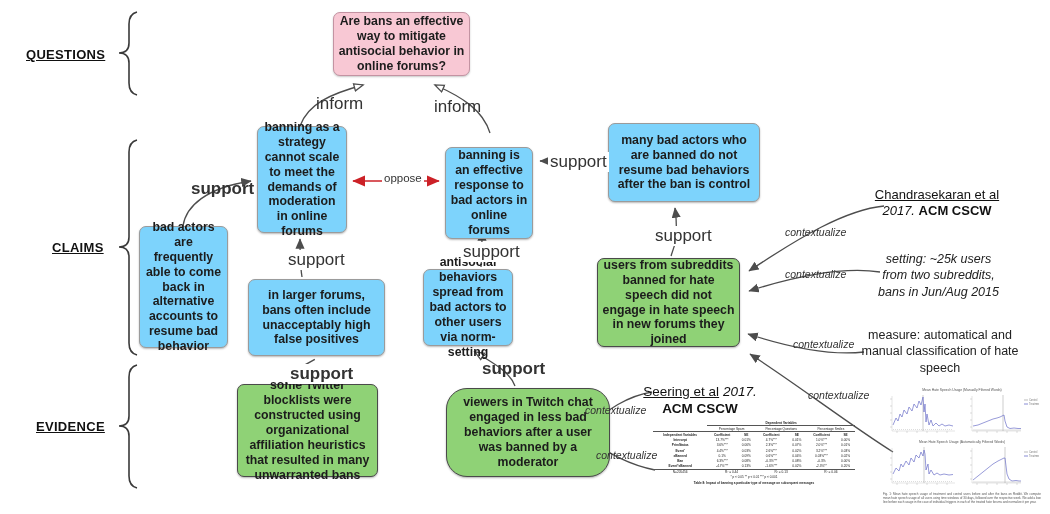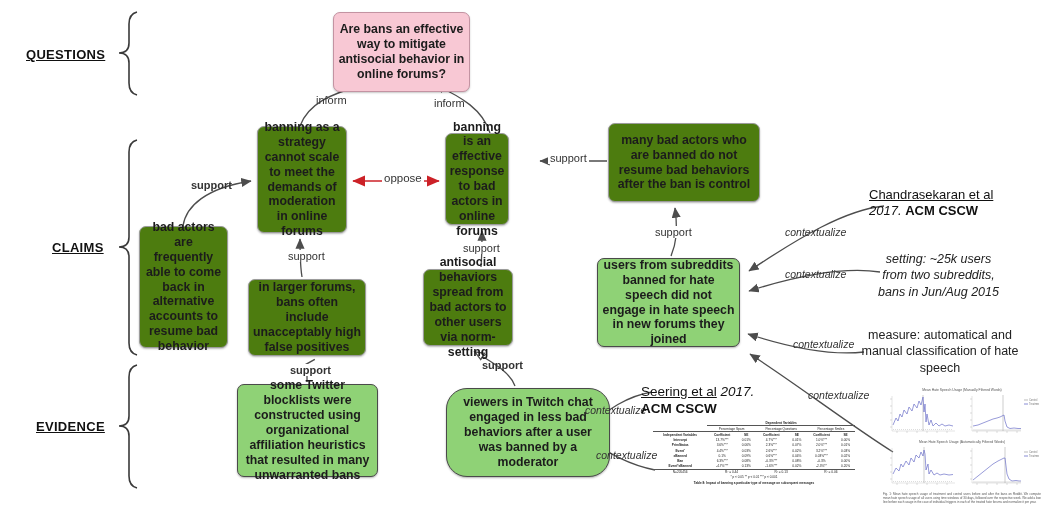--- a/index.html
+++ b/index.html
@@ -3,29 +3,29 @@
 <meta charset="utf-8">
 <style>
   html,body{margin:0;padding:0;background:#fff;}
   #canvas{position:relative;width:1050px;height:514px;background:#fff;overflow:hidden;
           font-family:"Liberation Sans",sans-serif;color:#1c1c1c;}
   svg.layer{position:absolute;left:0;top:0;}
   .rowlabel{position:absolute;font-weight:bold;font-size:13px;letter-spacing:.3px;color:#111;text-decoration:underline;}
   .node{position:absolute;display:flex;align-items:center;justify-content:center;text-align:center;
         font-weight:bold;font-size:12.3px;line-height:1.21;border-radius:7px;padding:2px 4px;
         box-sizing:border-box;}
-  .gray{background:#4d7c0f;border:1.5px solid #9b9b9b;box-shadow:0 1px 2px rgba(0,0,0,.28);}
+  .gray{background:#7dd3fc;border:1.5px solid #9b9b9b;box-shadow:0 1px 2px rgba(0,0,0,.28);}
   .green{background:#8fd276;border:1.5px solid #4a4a4a;box-shadow:0 1px 2px rgba(0,0,0,.3);}
   .pink{background:#f8c8d4;border:1.5px solid #c393a2;box-shadow:0 1px 2px rgba(0,0,0,.22);}
-  .elabel{position:absolute;font-size:11px;color:#333;white-space:nowrap;}
+  .elabel{position:absolute;font-size:17px;color:#333;white-space:nowrap;}
   .elabel.b{font-weight:bold;}
   .elabel.w{background:#fff;padding:0 2px;}
   .elabel.i{font-style:italic;font-size:10.5px;}
   .note{position:absolute;font-size:12.5px;line-height:1.3;text-align:center;white-space:pre-line;color:#222;}
-  .cite{position:absolute;font-size:13px;line-height:1.25;color:#111;}
+  .cite{position:absolute;font-size:13px;line-height:1.25;text-align:center;color:#111;}
   .cite .u{text-decoration:underline;}
   .cite .i{font-style:italic;}
   .cite .b{font-weight:bold;}
   
   .fig{position:absolute;color:#555;}
   .fig .ftitle{font-size:3.4px;text-align:center;color:#555;margin:1px 0 0 0;}
   .fig .frow{display:flex;gap:4px;}
   .fig .fcap{font-size:3px;line-height:1.3;color:#555;text-align:justify;margin-top:2px;}
   
   .ptwrap{position:absolute;font-size:3.2px;color:#222;}
@@ -84,26 +84,26 @@
       <path d="M652 392 C628 396 605 410 592 426" marker-end="url(#af)"></path>
       <path d="M655 470 C630 465 607 453 593 441" marker-end="url(#af)"></path>
     </g>
     <path d="M353 181 L439 181" stroke="#cc2127" stroke-width="1.6" fill="none" marker-start="url(#ars)" marker-end="url(#ar)"></path>
   </svg>
 
   <div class="rowlabel" style="left:26px;top:47px;">QUESTIONS</div>
   <div class="rowlabel" style="left:52px;top:240px;">CLAIMS</div>
   <div class="rowlabel" style="left:36px;top:419px;">EVIDENCE</div>
 
-  <div class="node pink" style="left:333px;top:12px;width:137px;height:80px;">Are bans an effective way to mitigate antisocial behavior in online forums?</div>
+  <div class="node pink" style="left:333px;top:12px;width:137px;height:64px;">Are bans an effective way to mitigate antisocial behavior in online forums?</div>
   <div class="node gray" style="left:257px;top:126px;width:90px;height:107px;">banning as a strategy cannot scale to meet the demands of moderation in online forums</div>
-  <div class="node gray" style="left:445px;top:133px;width:64px;height:92px;text-align:center;">banning is an effective response to bad actors in online forums</div>
+  <div class="node gray" style="left:445px;top:147px;width:88px;height:92px;text-align:center;">banning is an effective response to bad actors in online forums</div>
   <div class="node gray" style="left:608px;top:123px;width:152px;height:79px;">many bad actors who are banned do not resume bad behaviors after the ban is control</div>
   <div class="node gray" style="left:139px;top:226px;width:89px;height:122px;">bad actors are frequently able to come back in alternative accounts to resume bad behavior</div>
-  <div class="node gray" style="left:248px;top:279px;width:118px;height:77px;">in larger forums, bans often include unacceptably high false positives</div>
+  <div class="node gray" style="left:248px;top:279px;width:137px;height:77px;">in larger forums, bans often include unacceptably high false positives</div>
   <div class="node gray" style="left:423px;top:269px;width:90px;height:77px;">antisocial behaviors spread from bad actors to other users via norm-setting</div>
   <div class="node green" style="left:597px;top:258px;width:143px;height:89px;">users from subreddits banned for hate speech did not engage in hate speech in new forums they joined</div>
   <div class="node green" style="left:237px;top:384px;width:141px;height:93px;">some Twitter blocklists were constructed using organizational affiliation heuristics that resulted in many unwarranted bans</div>
   <div class="node green" style="left:446px;top:388px;width:164px;height:89px;border-radius:21px;">viewers in Twitch chat engaged in less bad behaviors after a user was banned by a moderator</div>
 
   <span class="elabel" style="left:316px;top:94px;">inform</span>
   <span class="elabel" style="left:434px;top:97px;">inform</span>
   <span class="elabel b" style="left:191px;top:179px;">support</span>
   <span class="elabel w" style="left:286px;top:250px;">support</span>
   <span class="elabel w" style="left:461px;top:242px;">support</span>

